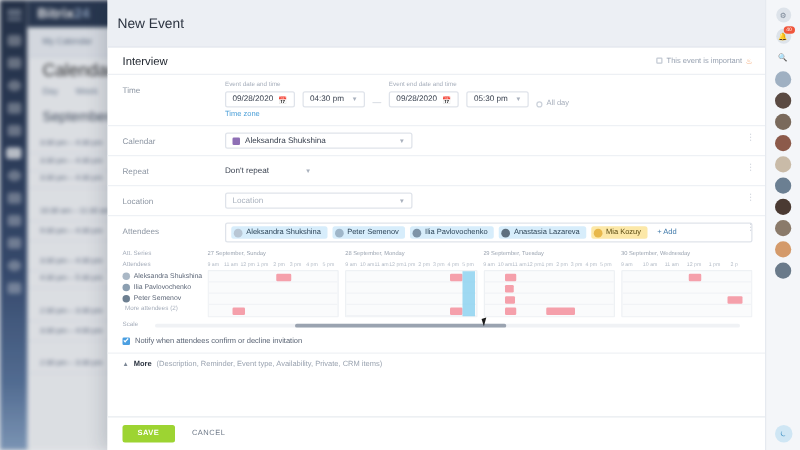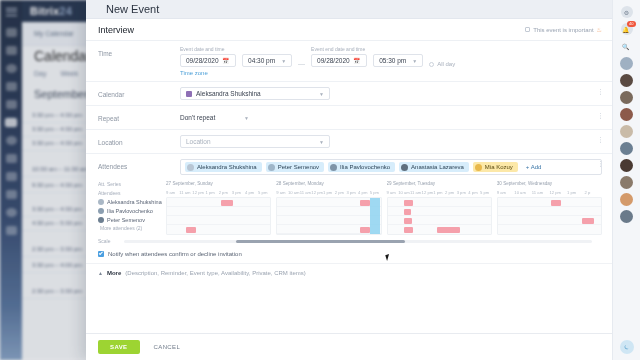--- a/index.html
+++ b/index.html
@@ -90,22 +90,22 @@
   }
 
   
   #panel {
     position:absolute; left:86px; top:0; width:526px; height:360px;
     background:#fff;
     box-shadow:-4px 0 14px rgba(20,30,50,.16);
     overflow:hidden;
   }
   #panel-head {
-    height:19px; background:#eceff4;
-    display:flex; align-items:center; padding-left:20px;
+    height:38px; background:#eceff4;
+    display:flex; align-items:center; padding-left:8px;
     border-bottom:1px solid #e3e7ee;
   }
   #panel-head .ttl { font-size:11px; color:#2b3340; font-weight:400; }
 
   #form { position:relative; height:273px; }
 
   .titlerow {
     height:22px; border-bottom:1px solid #edf0f4;
     display:flex; align-items:center; justify-content:space-between;
     padding:0 10px 0 12px;

